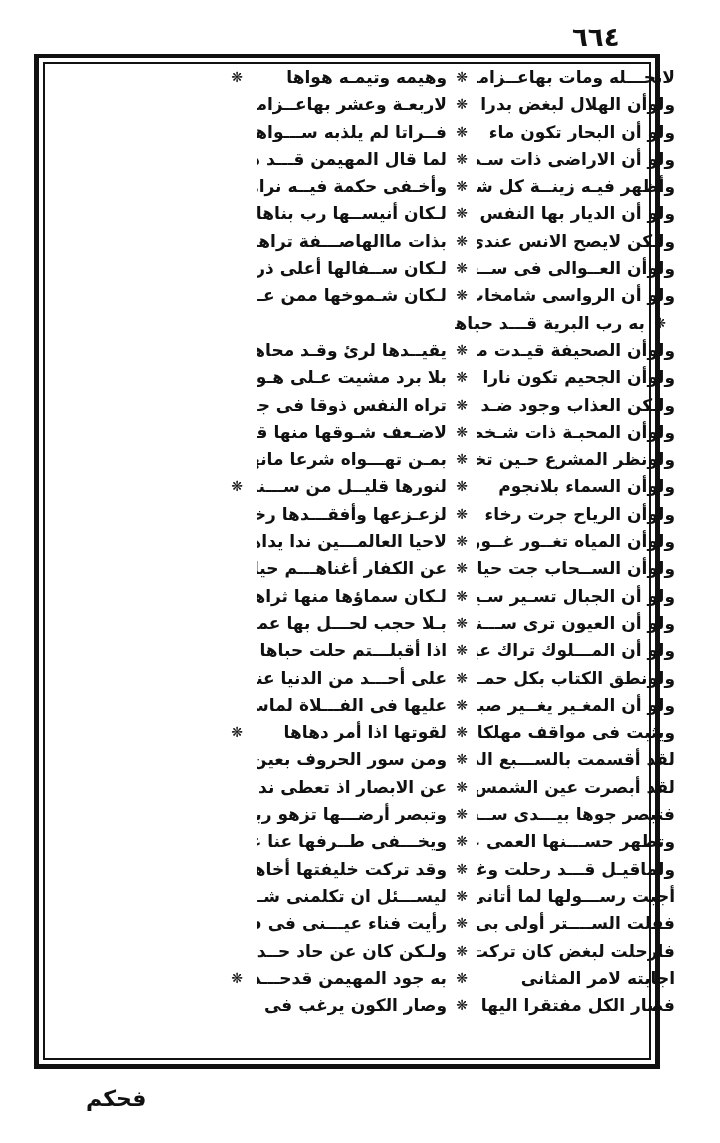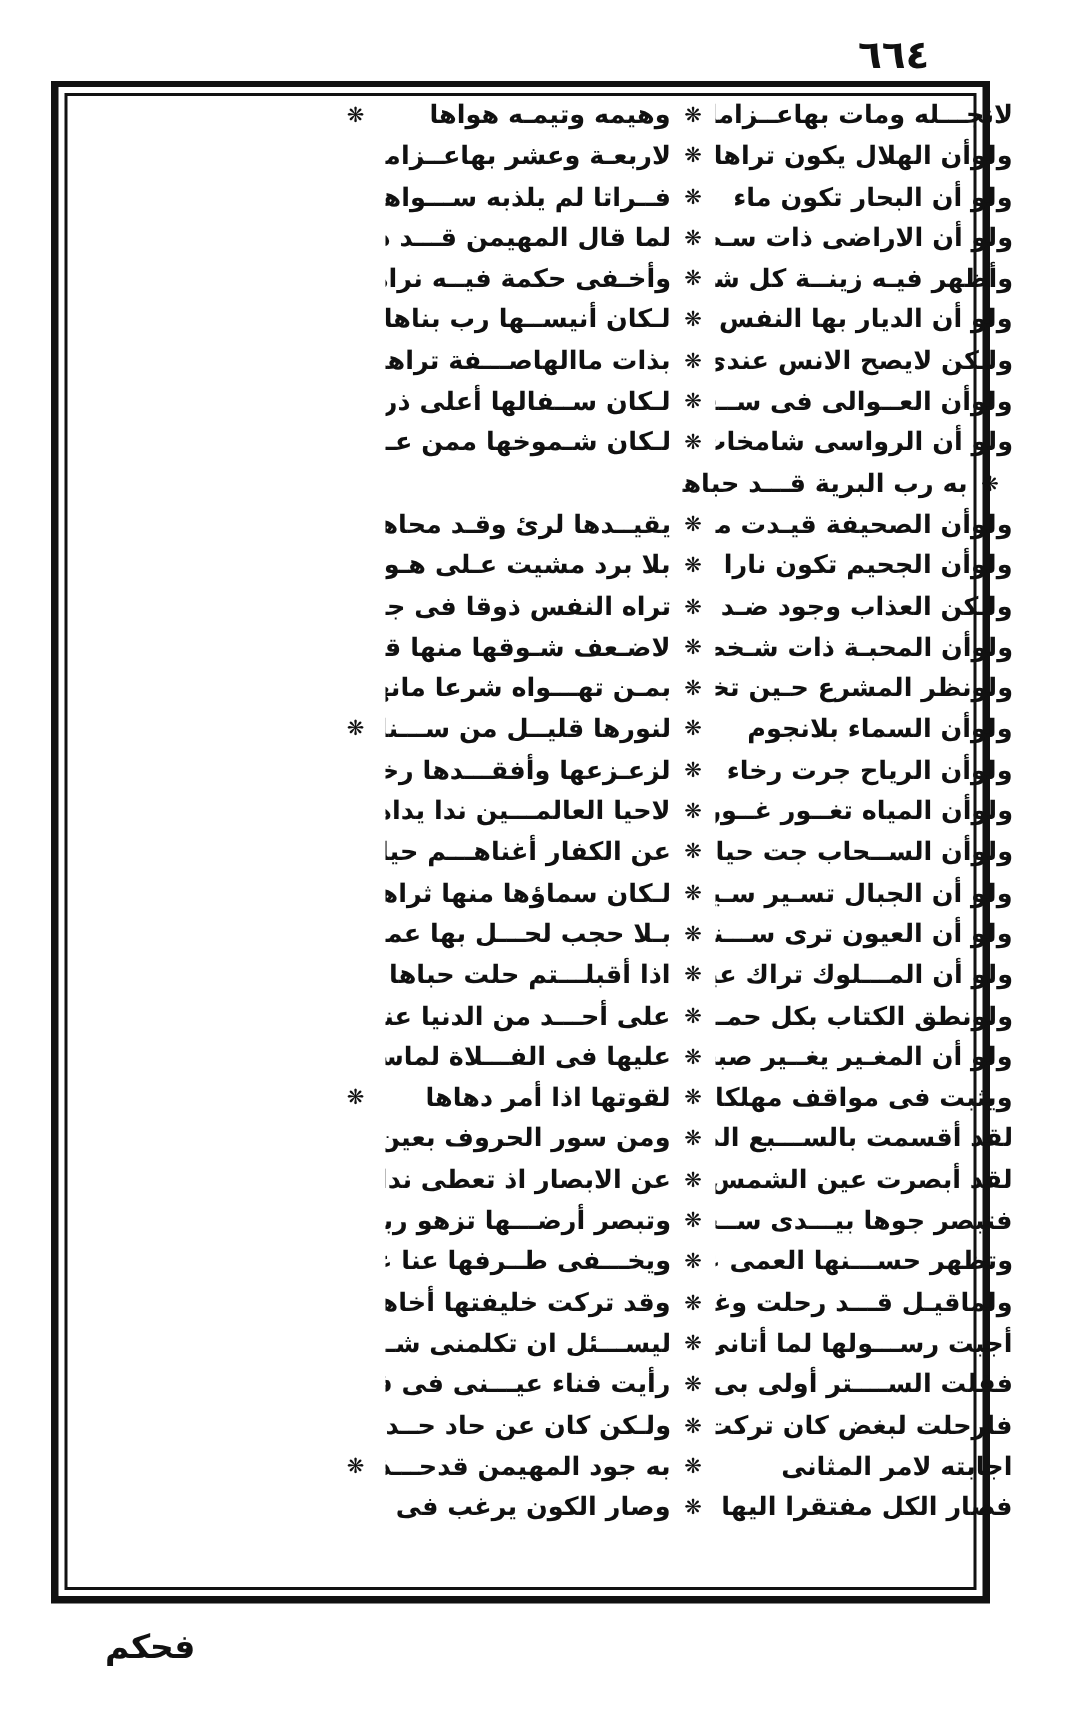--- a/index.html
+++ b/index.html
@@ -28,42 +28,42 @@
   }
   .verse {
     height: 27.3px; line-height: 27.3px; display: flex; direction: rtl;
     font-size: 17px; font-weight: bold; white-space: nowrap;
   }
   .hemistich-first { width: 198px; text-align: right; overflow: hidden; text-overflow: clip; }
   .separator { width: 30px; text-align: center; font-size: 14px; }
   .hemistich-second { width: 190px; overflow: hidden; }
   .trail { width: 40px; text-align: center; font-size: 14px; }
   .catchword {
-    position: absolute; top: 1086px; left: 70px; font-size: 22px; font-weight: bold;
+    position: absolute; top: 1086px; left: 86px; font-size: 22px; font-weight: bold;
     direction: rtl;
   }
 </style>
 </head>
 <body>
 
 <div class="page-number">٦٦٤</div>
 
 <div class="frame">
   <div class="frame-inner"></div>
 </div>
 
 <div class="verses" id="verses">
     <div class="verse">
       <span class="hemistich-first">لانجـــله ومات بهاعــزاما</span>
       <span class="separator">❋</span>
       <span class="hemistich-second">وهيمه وتيمـه هواها</span>
       <span class="trail">❋</span>
     </div>
     <div class="verse">
-      <span class="hemistich-first">ولوأن الهلال يكون تراها</span>
+      <span class="hemistich-first">ولوأن الهلال لبغض بدرا</span>
       <span class="separator">❋</span>
       <span class="hemistich-second">لاربعـة وعشر بهاعــزاما</span>
       <span class="trail"></span>
     </div>
     <div class="verse">
       <span class="hemistich-first">ولو أن البحار تكون ماء</span>
       <span class="separator">❋</span>
       <span class="hemistich-second">فــراتا لم يلذبه ســـواها</span>
       <span class="trail"></span>
     </div>

